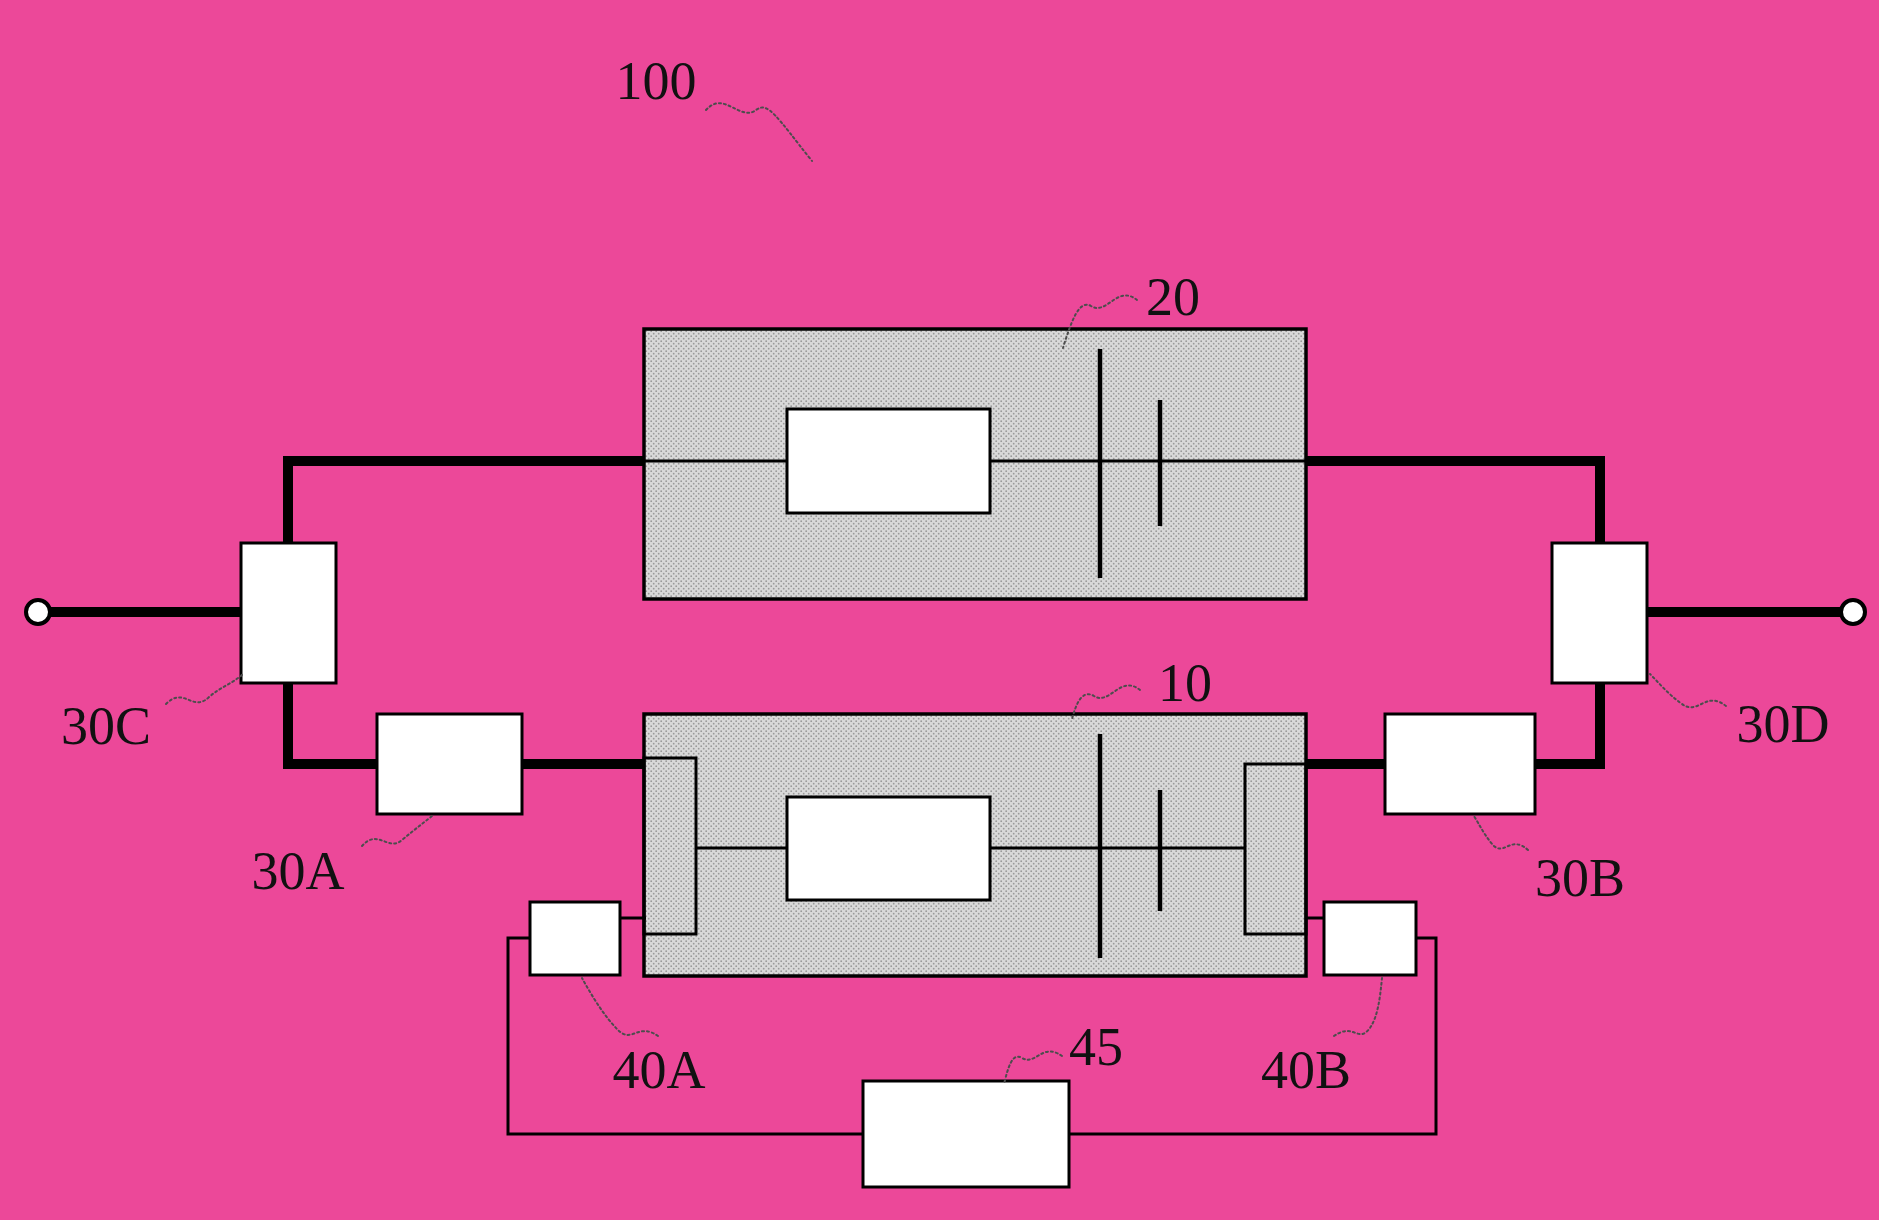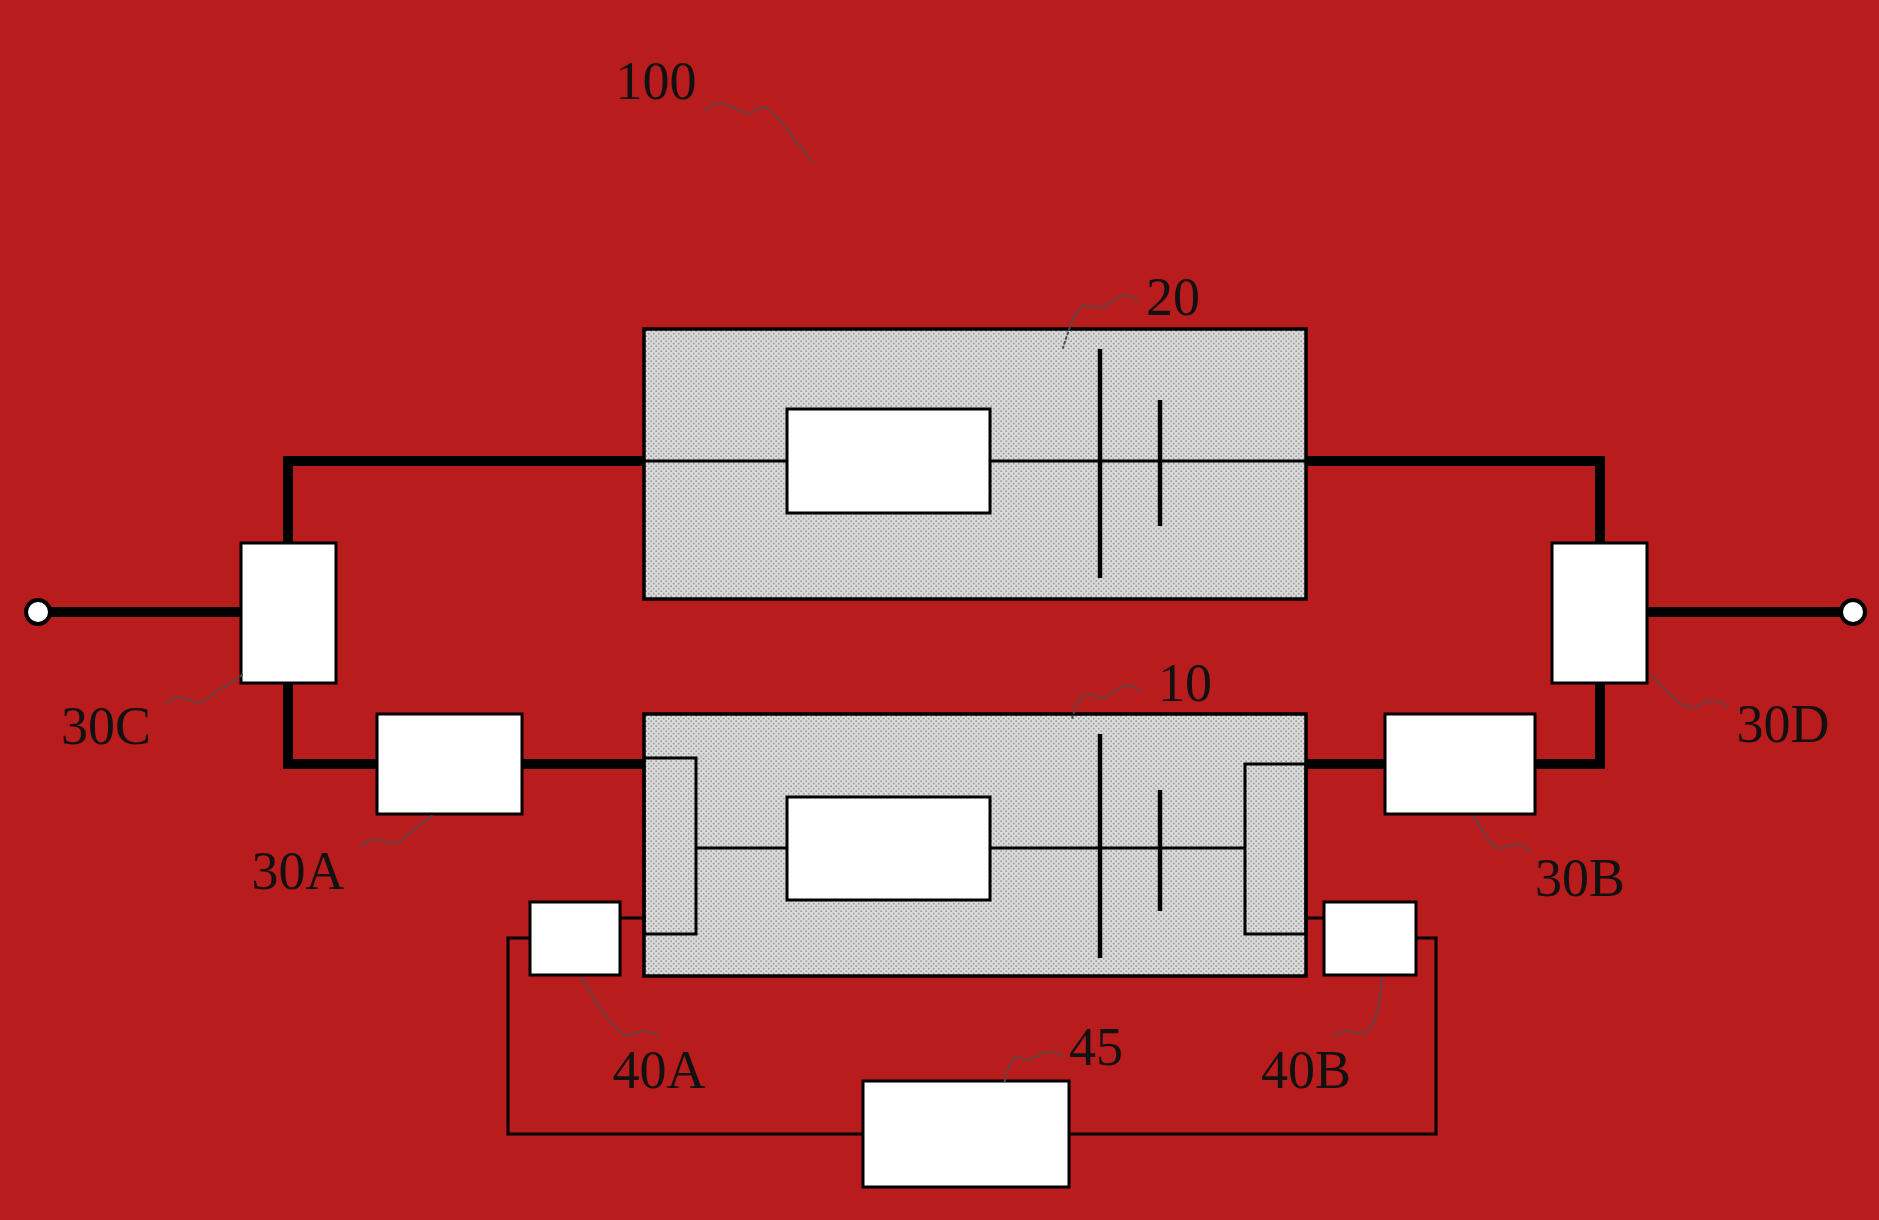--- a/index.html
+++ b/index.html
@@ -4,21 +4,21 @@
 <style>
   html, body {
     margin: 0;
     padding: 0;
     background: #ffffff;
   }
   .stage {
     position: relative;
     width: 1879px;
     height: 1220px;
-    background: #b91c1c;
+    background: #ec4899;
     overflow: hidden;
   }
   svg {
     display: block;
   }
   .wire {
     stroke: #000000;
     stroke-width: 10;
     fill: none;
     stroke-linejoin: miter;

